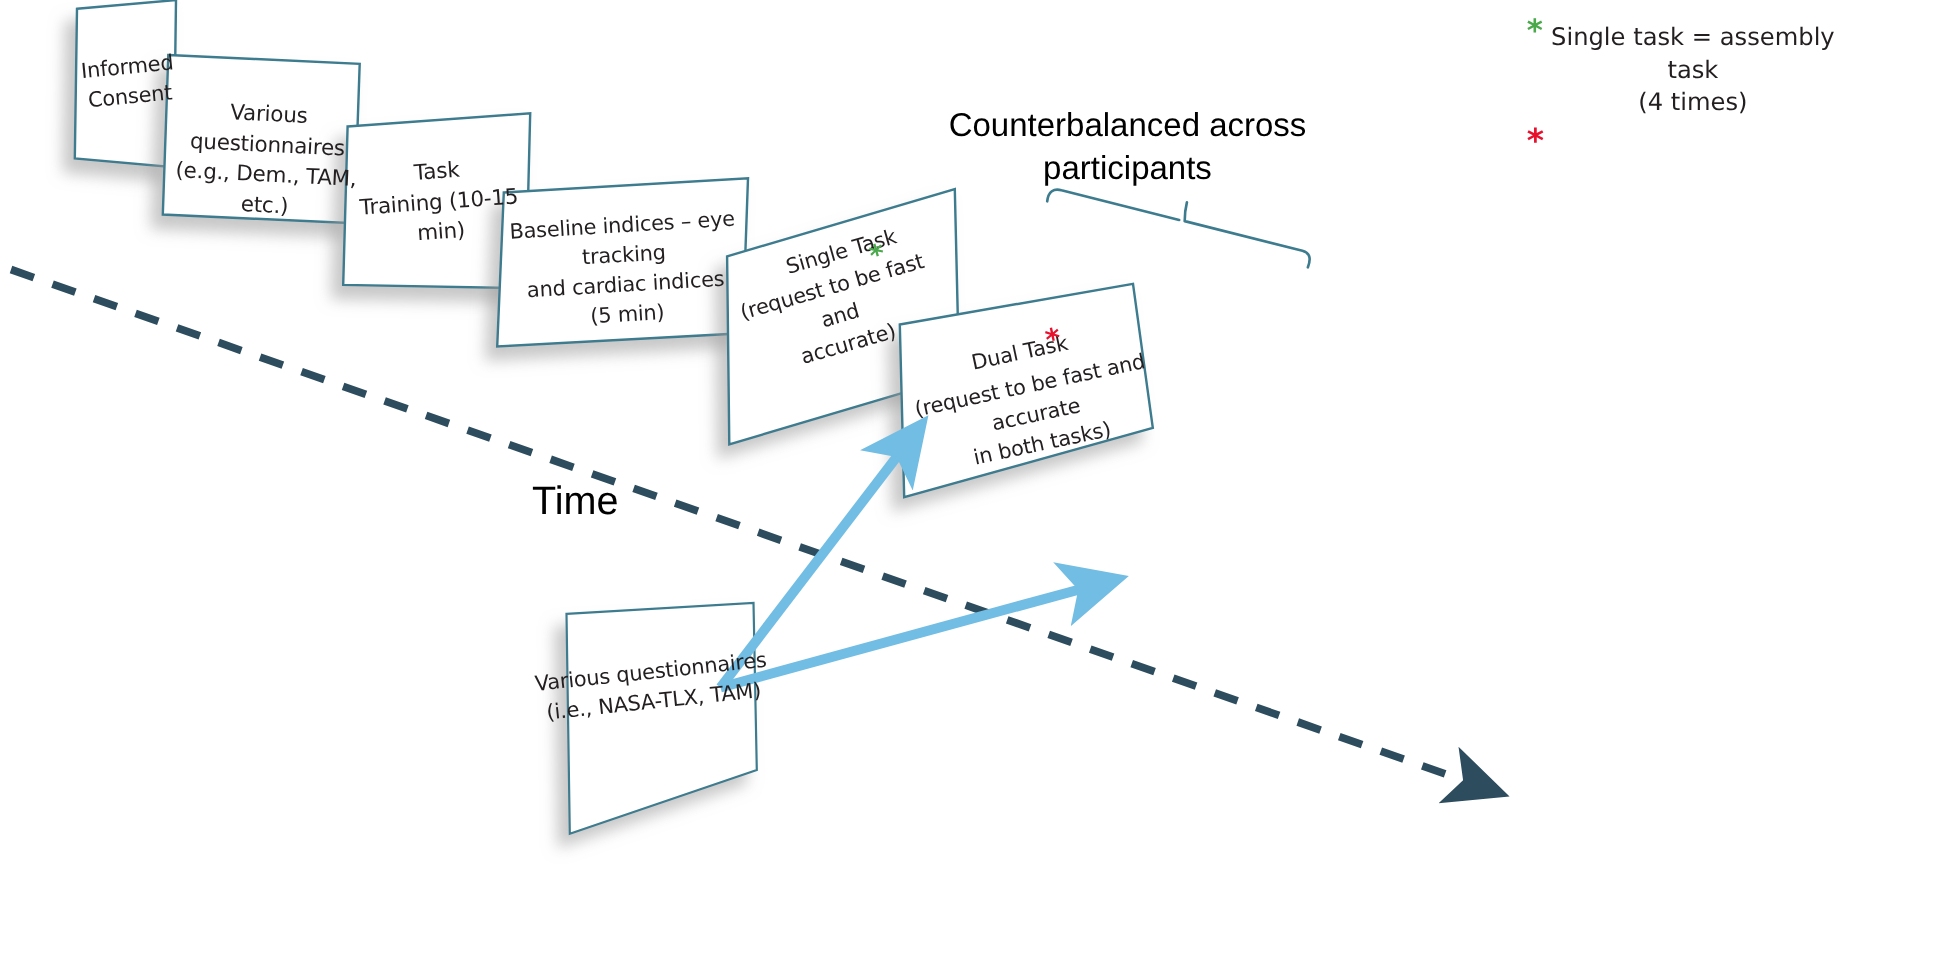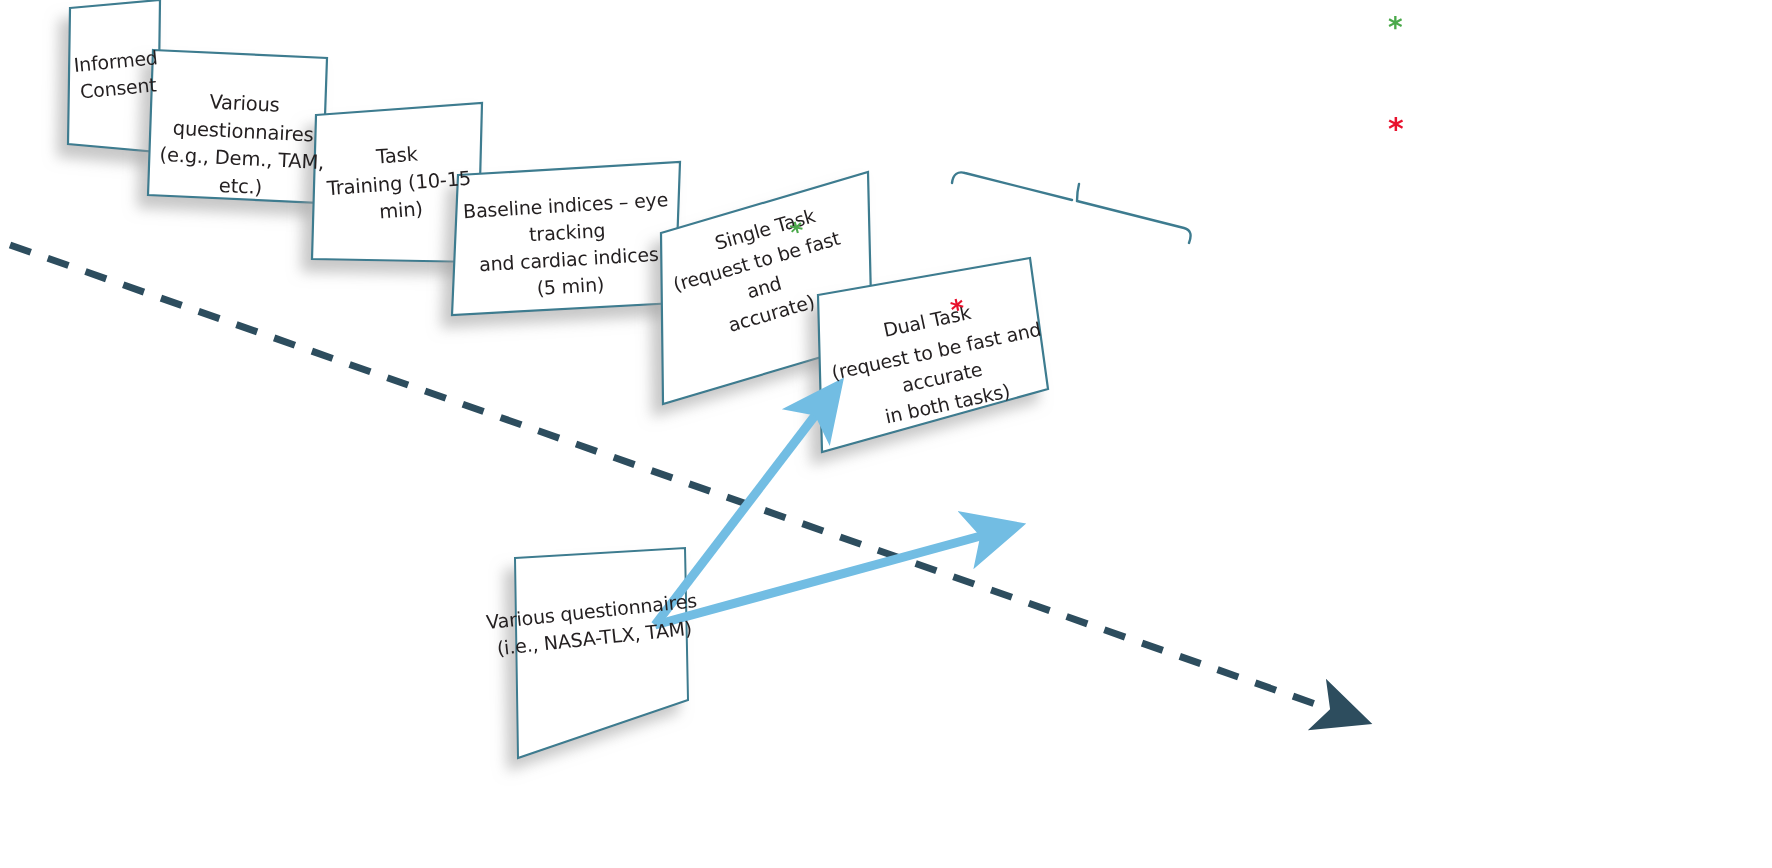--- a/index.html
+++ b/index.html
@@ -142,19 +142,24 @@
 accurate)</div>
 
   <div class="card-text" style="left:862px;top:308px;width:130px;font-size:19px;transform:rotate(-12deg);">Dual Task</div>
   <div class="star-sup" style="left:951px;top:296px;font-size:26px;color:#e8112d;transform:rotate(-12deg);">*</div>
   <div class="card-text" style="left:822px;top:337px;width:240px;font-size:19px;transform:rotate(-12deg);">(request to be fast and accurate
 in both tasks)</div>
 
   <div class="card-text" style="left:478px;top:598px;width:230px;font-size:19px;transform:rotate(-6deg);">Various questionnaires
 (i.e., NASA-TLX, TAM)</div>
 
+  <div class="plain-label cb-label" style="left:860px;top:95px;width:330px;">Counterbalanced across
+participants</div>
 
+  <div class="plain-label time-label" style="left:418px;top:432px;width:210px;">Time</div>
 
   <div class="legend-star" style="left:1388px;top:14px;font-size:28px;color:#4aa94a;">*</div>
+  <div class="legend-item" style="left:1399px;top:20px;width:280px;font-size:22px;">Single task = assembly task
+(4 times)</div>
 
   <div class="legend-star" style="left:1388px;top:114px;font-size:30px;color:#e8112d;">*</div>
 
 </div>
 
 </body></html>

